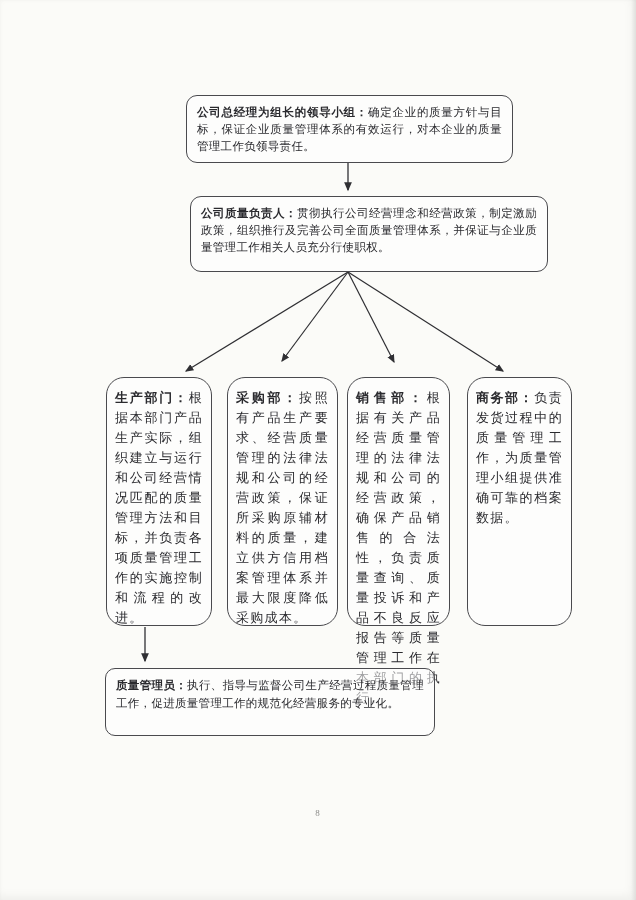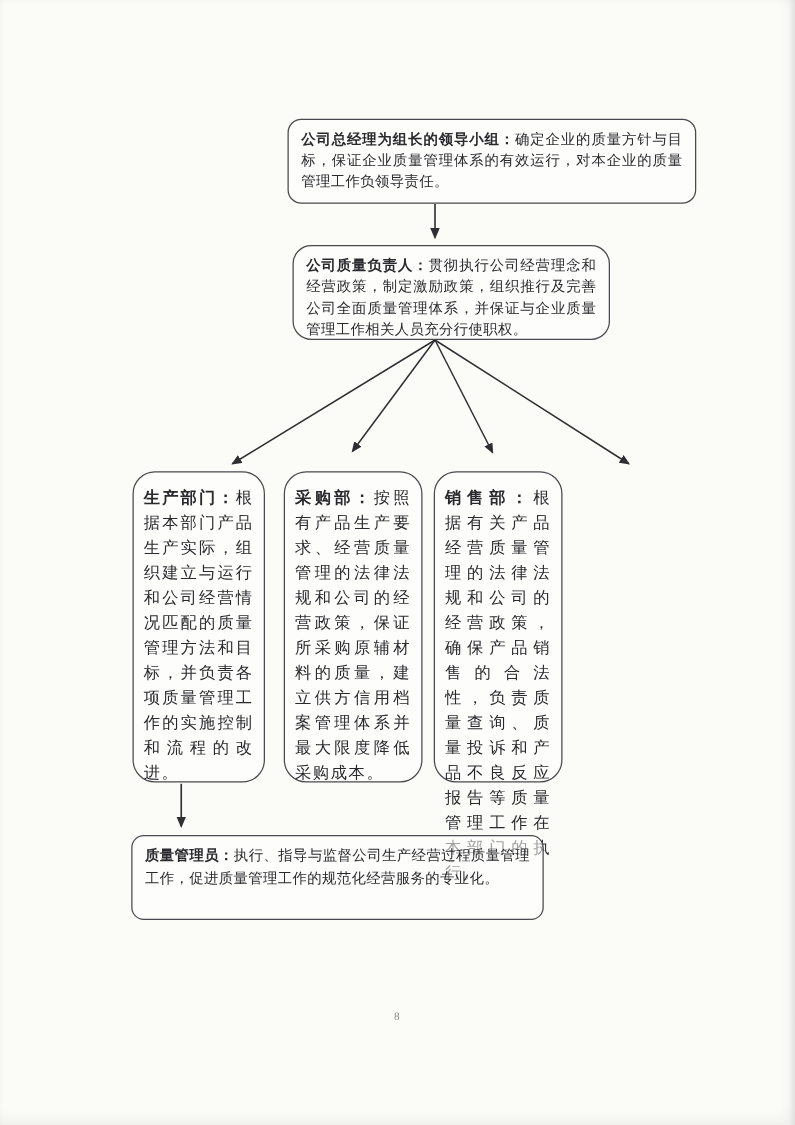--- a/index.html
+++ b/index.html
@@ -24,37 +24,36 @@
     background:rgba(255,255,255,0.55);
     box-sizing:border-box;
     text-align:justify;
   }
   .box .lead{font-weight:bold;}
   .wide{
     border-radius:11px;
     font-size:11.5px;line-height:17px;
     padding:8px 10px;
     letter-spacing:0.3px;
-    margin-left:44px;
   }
   .dept{
     border-radius:18px;
     font-size:13px;line-height:20px;
     padding:10px 8px;
     letter-spacing:1.3px;
     top:377px;height:249px;
   }
   .officer{
     border-radius:10px;
     font-size:11.5px;line-height:17.5px;
     padding:8px 10px;
     letter-spacing:0.3px;
   }
   #box-gm{left:186px;top:95px;width:327px;height:68px;}
-  #box-qd{left:190px;top:196px;width:254px;height:76px;border-radius:15px;}
+  #box-qd{left:190px;top:196px;width:358px;height:76px;}
   #dept-1{left:106px;width:106px;}
   #dept-2{left:227px;width:111px;}
   #dept-3{left:347px;width:103px;}
   #dept-4{left:467px;width:105px;}
   #box-off{left:105px;top:668px;width:330px;height:68px;}
   svg.arrows{position:absolute;left:0;top:0;width:636px;height:900px;pointer-events:none;}
   .pagenum{
     position:absolute;left:0;top:808px;width:636px;
     text-align:center;font-size:9px;color:#8a8a88;letter-spacing:1px;
   }
@@ -91,20 +90,23 @@
   </div>
 
   <div class="box dept" id="dept-2">
     <span class="lead">采购部：</span><span>按照有产品生产要求、经营质量管理的法律法规和公司的经营政策，保证所采购原辅材料的质量，建立供方信用档案管理体系并最大限度降低采购成本。</span>
   </div>
 
   <div class="box dept" id="dept-3">
     <span class="lead">销售部：</span><span>根据有关产品经营质量管理的法律法规和公司的经营政策，确保产品销售的合法性，负责质量查询、质量投诉和产品不良反应报告等质量管理工作在本部门的执行。</span>
   </div>
 
+  <div class="box dept" id="dept-4">
+    <span class="lead">商务部：</span><span>负责发货过程中的质量管理工作，为质量管理小组提供准确可靠的档案数据。</span>
+  </div>
 
   <div class="box officer" id="box-off">
     <span class="lead">质量管理员：</span><span>执行、指导与监督公司生产经营过程质量管理工作，促进质量管理工作的规范化经营服务的专业化。</span>
   </div>
 
   <div class="pagenum">8</div>
 
 </div>
 
 </body></html>

